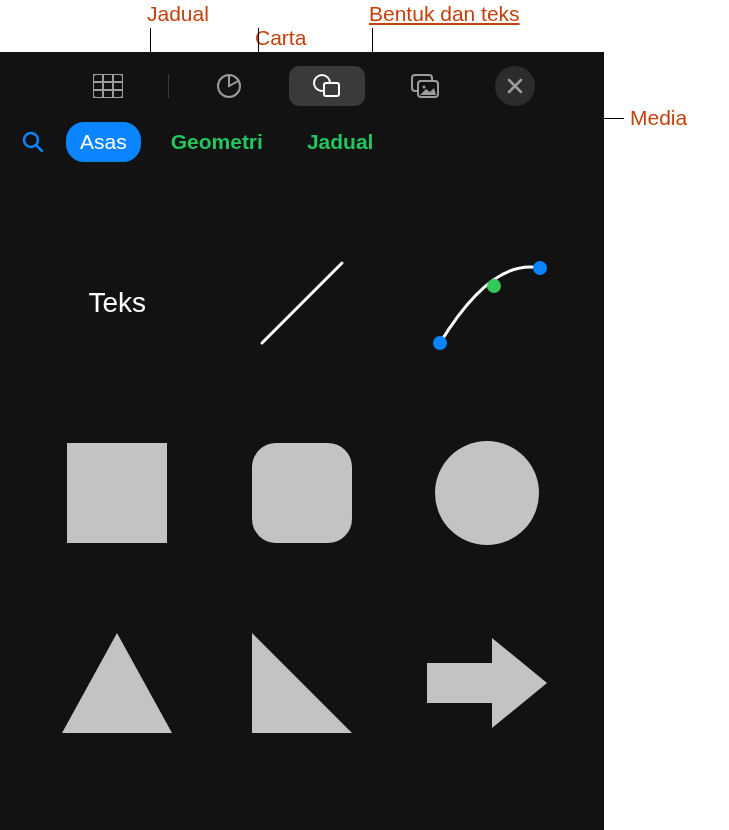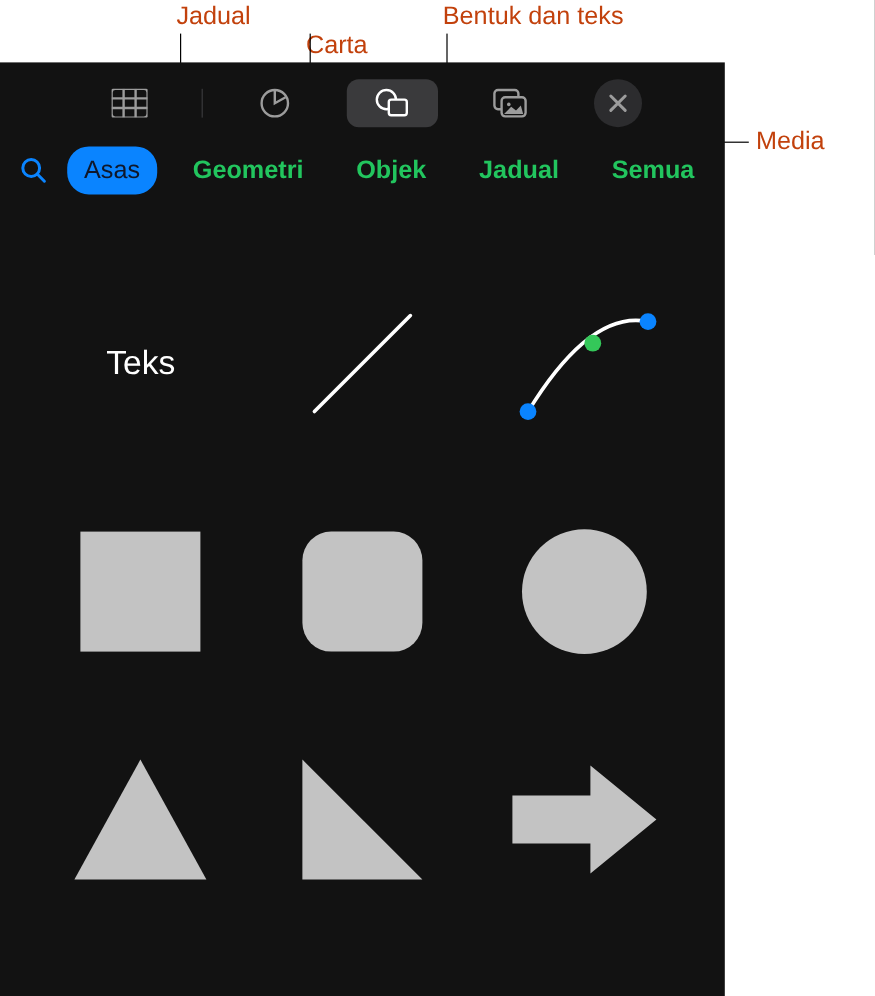--- a/index.html
+++ b/index.html
@@ -88,21 +88,21 @@
     .tab {
       font-size: 21px;
       color: #22c55e;
       padding: 8px 14px;
       border-radius: 18px;
       cursor: pointer;
       font-weight: bold;
     }
     .tab.active {
       background: #0a84ff;
-      color: #0f172a;
+      color: #ffffff;
       font-weight: 500;
     }
     .shapes-grid {
       display: grid;
       grid-template-columns: repeat(3, 1fr);
       gap: 60px 30px;
       padding: 60px 40px 30px 40px;
     }
     .shape-cell {
       display: flex;
@@ -122,21 +122,21 @@
   </style>
 </head>
 <body>
 
 <div class="callout-label" style="left:147px; top:2px;">Jadual</div>
 <div class="callout-line" style="left:150px; top:28px; height:40px;"></div>
 
 <div class="callout-label" style="left:255px; top:2px;margin-top:24px;">Carta</div>
 <div class="callout-line" style="left:258px; top:28px; height:40px;"></div>
 
-<div class="callout-label" style="left:369px; top:2px;">Bentuk dan teks</div>
+<div class="callout-label" style="left:369px; top:2px;text-decoration:underline;">Bentuk dan teks</div>
 <div class="callout-line" style="left:372px; top:28px; height:30px;"></div>
 
 <div class="callout-label" style="left:630px; top:106px;text-align:right;">Media</div>
 <div style="position:absolute; left:464px; top:118px; height:1px; width:160px; background:#000;"></div>
 
 <div class="panel">
 
   <div class="toolbar">
     <div class="toolbar-btn">
       <svg width="30" height="24" viewBox="0 0 30 24">
@@ -178,23 +178,21 @@
 
   <div class="tabs">
     <div class="search-icon-wrap">
       <svg width="24" height="24" viewBox="0 0 24 24">
         <circle cx="10" cy="10" r="7" fill="none" stroke="#0a84ff" stroke-width="2.5"></circle>
         <line x1="15" y1="15" x2="21" y2="21" stroke="#0a84ff" stroke-width="2.5" stroke-linecap="round"></line>
       </svg>
     </div>
     <div class="tab active">Asas</div>
     <div class="tab">Geometri</div>
-    <div class="tab">Objek</div>
     <div class="tab">Jadual</div>
-    <div class="tab">Semua</div>
   </div>
 
   <div class="shapes-grid">
 
     <div class="shape-cell">
       <span class="shape-text">Teks</span>
     </div>
     <div class="shape-cell">
       <svg width="110" height="110" viewBox="0 0 110 110">
         <line x1="15" y1="95" x2="95" y2="15" stroke="#fff" stroke-width="3" stroke-linecap="round"></line>

